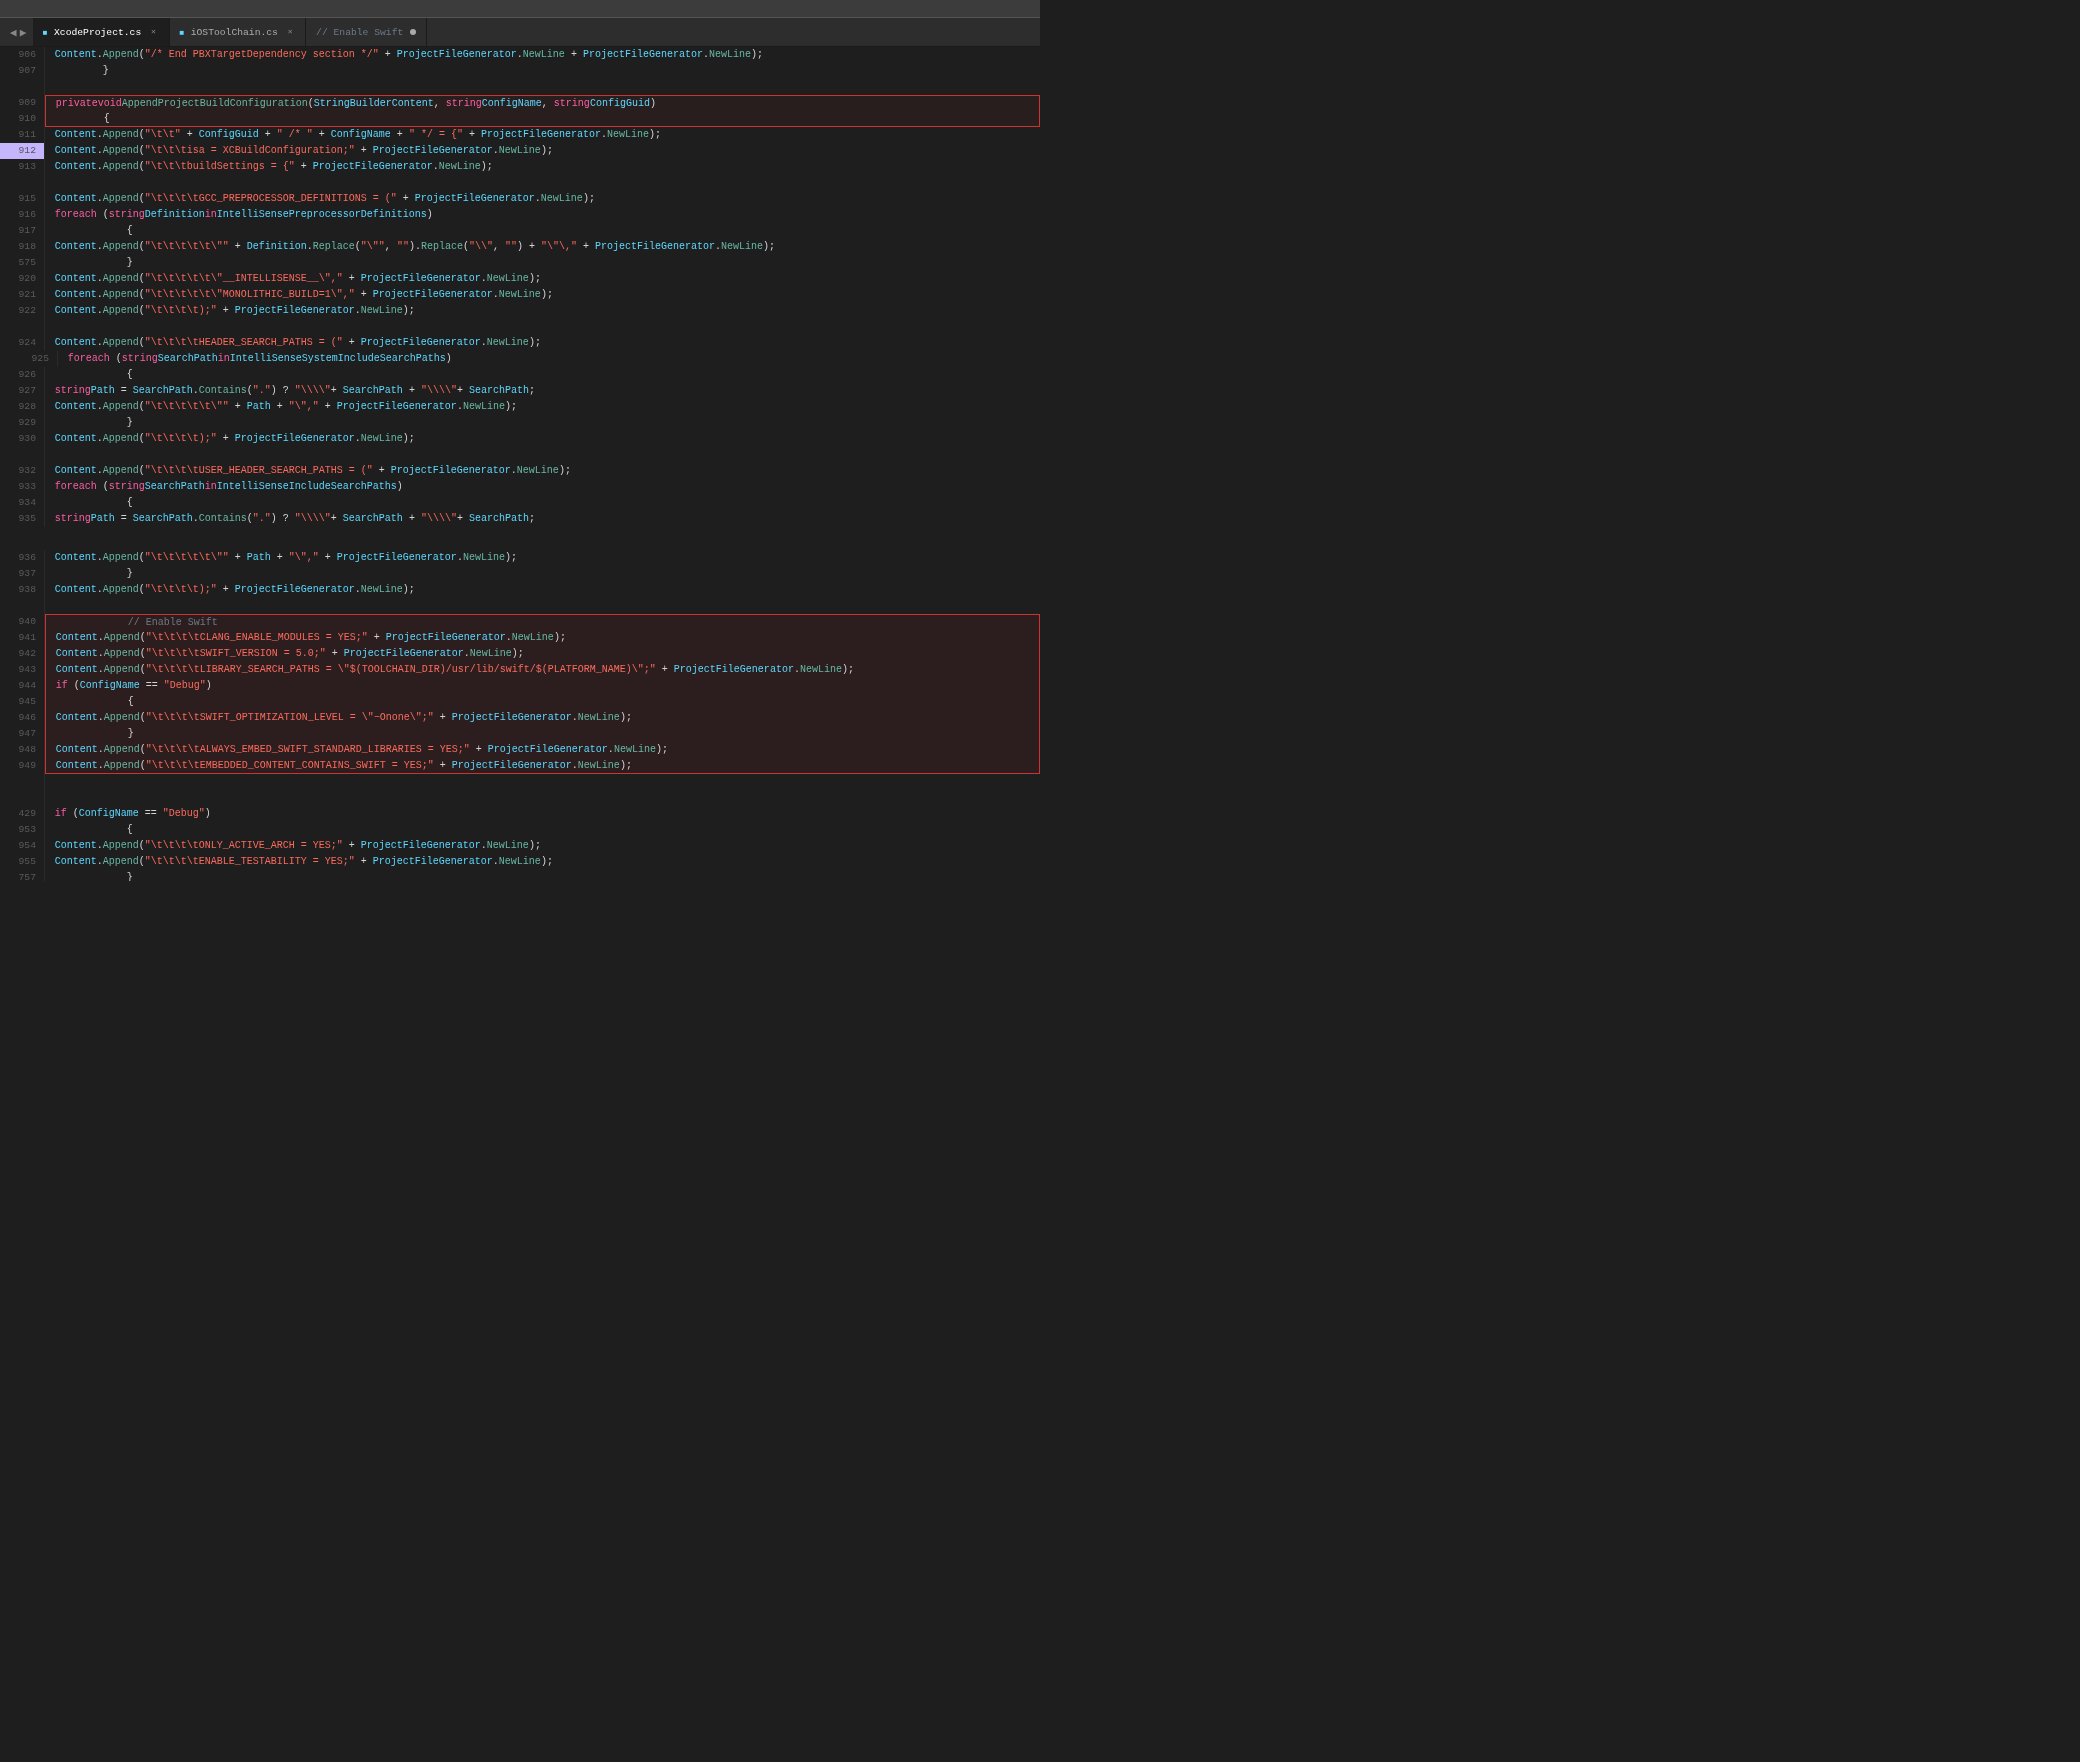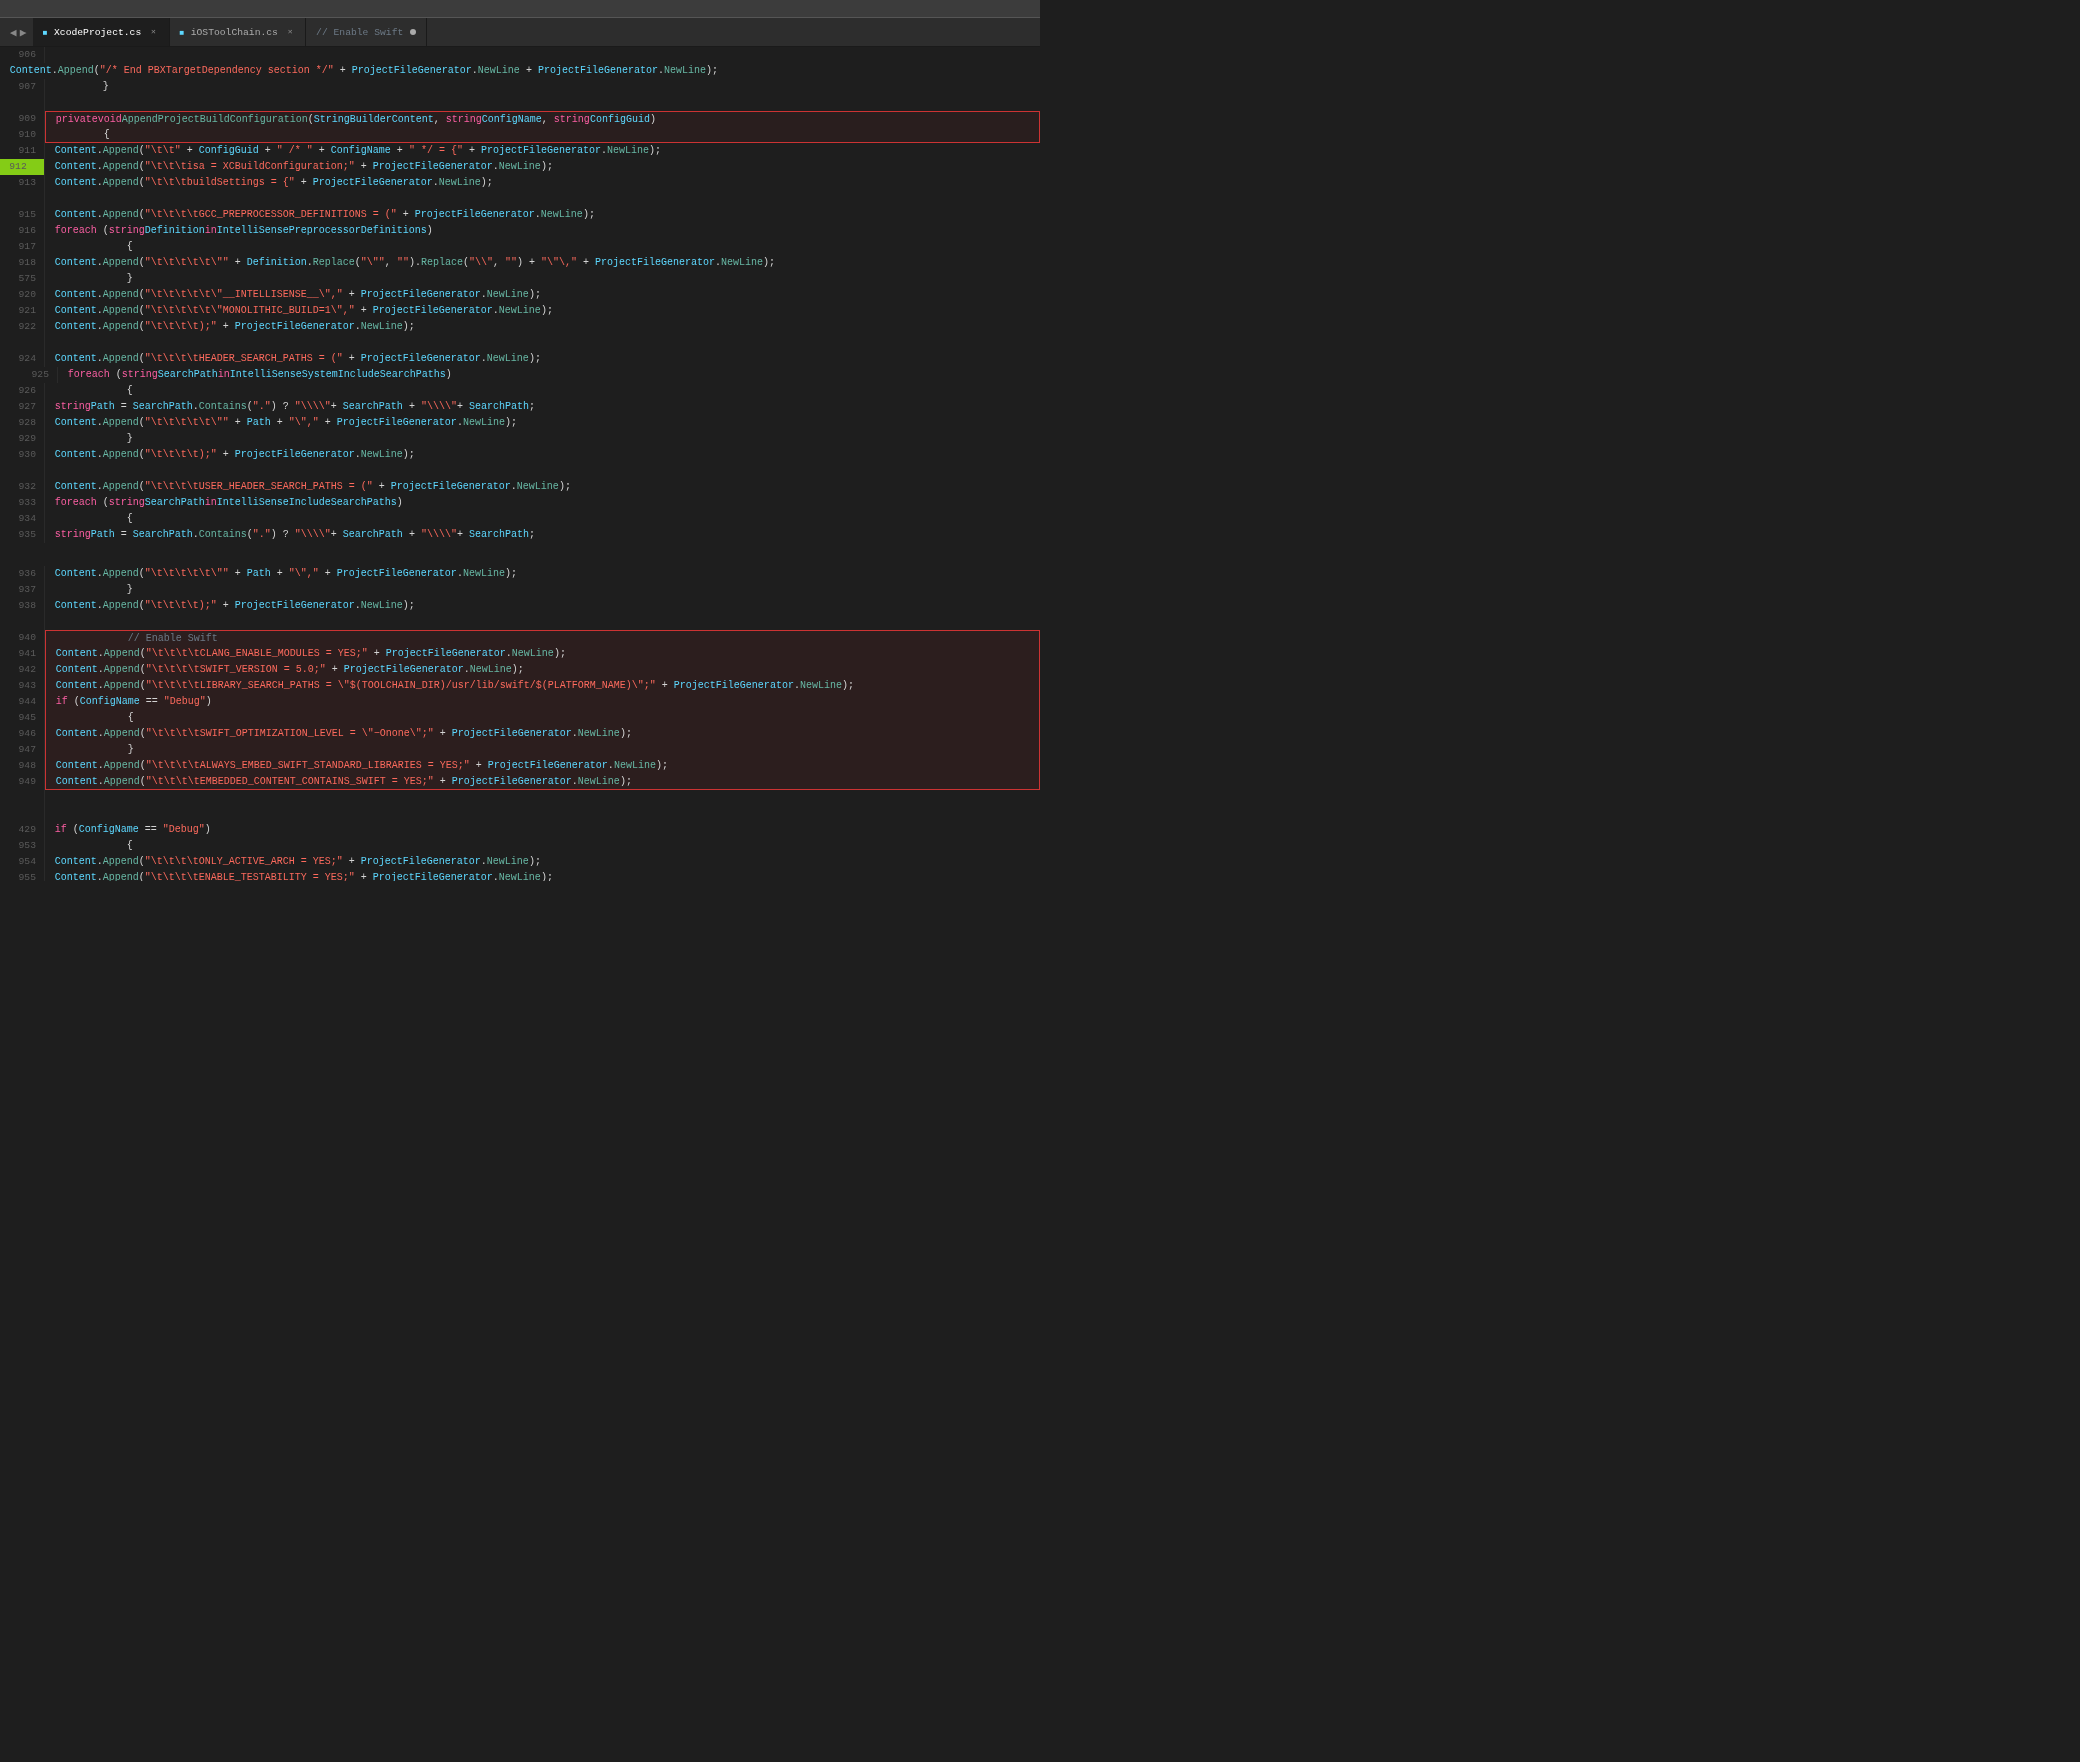--- a/index.html
+++ b/index.html
@@ -117,21 +117,21 @@
     </div>
     <div class="tab">
       <span style="color:#6c7986;">// Enable Swift</span>
       <span class="tab-dot unsaved"></span>
     </div>
   </div>
 
   <div class="code-wrapper">
     <div style="display:flex; flex-direction:column; flex:1; overflow:auto; background:#1e1e1e;">
       <div id="code-lines" style="display:flex; flex-direction:column; min-width: max-content;">
-      <div style="display: flex; align-items: flex-start; min-height: 16px; flex-direction: column;">
+      <div style="display: flex; align-items: center; min-height: 16px;">
             <div style="min-width: 45px; width: 45px; color: rgb(90, 90, 90); font-size: 9.7px; text-align: right; padding-right: 8px; line-height: 16px; height: 16px; user-select: none; flex-shrink: 0; background: rgb(30, 30, 30); border-right: 0.8px solid rgb(42, 42, 42);">906</div>
             <div style="flex: 1 1 0%; padding-left: 9.7px; line-height: 16px; height: 16px; font-family: Menlo, Monaco, &quot;Courier New&quot;, monospace; font-size: 10px; white-space: pre; background: transparent; display: flex; align-items: center;">            <span style="color:#5dd8ff">Content</span>.<span style="color:#67b7a4">Append</span>(<span style="color:#fc6a5d">"/* End PBXTargetDependency section */"</span> + <span style="color:#5dd8ff">ProjectFileGenerator</span>.<span style="color:#67b7a4">NewLine</span> + <span style="color:#5dd8ff">ProjectFileGenerator</span>.<span style="color:#67b7a4">NewLine</span>);</div>
           </div>
           <div style="display: flex; align-items: stretch; min-height: 16px;">
             <div style="min-width: 45px; width: 45px; color: rgb(90, 90, 90); font-size: 9.7px; text-align: right; padding-right: 8px; line-height: 16px; height: 16px; user-select: none; flex-shrink: 0; background: rgb(30, 30, 30); border-right: 0.8px solid rgb(42, 42, 42);">907</div>
             <div style="flex: 1 1 0%; padding-left: 9.7px; line-height: 16px; height: 16px; font-family: Menlo, Monaco, &quot;Courier New&quot;, monospace; font-size: 10px; white-space: pre; background: transparent; display: flex; align-items: center;">        }</div>
           </div>
           <div style="display: flex; align-items: stretch; min-height: 16px;">
             <div style="min-width: 45px; width: 45px; color: rgb(90, 90, 90); font-size: 9.7px; text-align: right; padding-right: 8px; line-height: 16px; height: 16px; user-select: none; flex-shrink: 0; background: rgb(30, 30, 30); border-right: 0.8px solid rgb(42, 42, 42);"></div>
             <div style="flex: 1 1 0%; padding-left: 9.7px; line-height: 16px; height: 16px; font-family: Menlo, Monaco, &quot;Courier New&quot;, monospace; font-size: 10px; white-space: pre; background: transparent; display: flex; align-items: center;"></div>
@@ -142,21 +142,21 @@
           </div>
           <div style="display: flex; align-items: stretch; min-height: 16px;">
             <div style="min-width: 45px; width: 45px; color: rgb(90, 90, 90); font-size: 9.7px; text-align: right; padding-right: 8px; line-height: 16px; height: 16px; user-select: none; flex-shrink: 0; background: rgb(30, 30, 30); border-right: 0.8px solid rgb(42, 42, 42);">910</div>
             <div style="flex: 1 1 0%; padding-left: 9.7px; line-height: 16px; height: 16px; font-family: Menlo, Monaco, &quot;Courier New&quot;, monospace; font-size: 10px; white-space: pre; background: rgba(180, 40, 40, 0.08); display: flex; align-items: center; border-bottom: 1.6px solid rgb(204, 51, 51); border-left: 1.6px solid rgb(204, 51, 51); border-right: 1.6px solid rgb(204, 51, 51);">        {</div>
           </div>
           <div style="display: flex; align-items: stretch; min-height: 16px;">
             <div style="min-width: 45px; width: 45px; color: rgb(90, 90, 90); font-size: 9.7px; text-align: right; padding-right: 8px; line-height: 16px; height: 16px; user-select: none; flex-shrink: 0; background: rgb(30, 30, 30); border-right: 0.8px solid rgb(42, 42, 42);">911</div>
             <div style="flex: 1 1 0%; padding-left: 9.7px; line-height: 16px; height: 16px; font-family: Menlo, Monaco, &quot;Courier New&quot;, monospace; font-size: 10px; white-space: pre; background: transparent; display: flex; align-items: center;">            <span style="color:#5dd8ff">Content</span>.<span style="color:#67b7a4">Append</span>(<span style="color:#fc6a5d">"\t\t"</span> + <span style="color:#5dd8ff">ConfigGuid</span> + <span style="color:#fc6a5d">" /* "</span> + <span style="color:#5dd8ff">ConfigName</span> + <span style="color:#fc6a5d">" */ = {"</span> + <span style="color:#5dd8ff">ProjectFileGenerator</span>.<span style="color:#67b7a4">NewLine</span>);</div>
           </div>
           <div style="display: flex; align-items: stretch; min-height: 16px;">
-            <div style="min-width: 45px; width: 45px; color: rgb(90, 90, 90); font-size: 9.7px; text-align: center; padding-right: 8px; line-height: 16px; height: 16px; user-select: none; flex-shrink: 0; background: #84cc16; border-right: 0.8px solid rgb(42, 42, 42);">912</div>
+            <div style="min-width: 45px; width: 45px; color: rgb(90, 90, 90); font-size: 9.7px; text-align: right; padding-right: 8px; line-height: 16px; height: 16px; user-select: none; flex-shrink: 0; background: #c4b5fd; border-right: 0.8px solid rgb(42, 42, 42);">912</div>
             <div style="flex: 1 1 0%; padding-left: 9.7px; line-height: 16px; height: 16px; font-family: Menlo, Monaco, &quot;Courier New&quot;, monospace; font-size: 10px; white-space: pre; background: transparent; display: flex; align-items: center;">            <span style="color:#5dd8ff">Content</span>.<span style="color:#67b7a4">Append</span>(<span style="color:#fc6a5d">"\t\t\tisa = XCBuildConfiguration;"</span> + <span style="color:#5dd8ff">ProjectFileGenerator</span>.<span style="color:#67b7a4">NewLine</span>);</div>
           </div>
           <div style="display: flex; align-items: stretch; min-height: 16px;">
             <div style="min-width: 45px; width: 45px; color: rgb(90, 90, 90); font-size: 9.7px; text-align: right; padding-right: 8px; line-height: 16px; height: 16px; user-select: none; flex-shrink: 0; background: rgb(30, 30, 30); border-right: 0.8px solid rgb(42, 42, 42);">913</div>
             <div style="flex: 1 1 0%; padding-left: 9.7px; line-height: 16px; height: 16px; font-family: Menlo, Monaco, &quot;Courier New&quot;, monospace; font-size: 10px; white-space: pre; background: transparent; display: flex; align-items: center;">            <span style="color:#5dd8ff">Content</span>.<span style="color:#67b7a4">Append</span>(<span style="color:#fc6a5d">"\t\t\tbuildSettings = {"</span> + <span style="color:#5dd8ff">ProjectFileGenerator</span>.<span style="color:#67b7a4">NewLine</span>);</div>
           </div>
           <div style="display: flex; align-items: stretch; min-height: 16px;">
             <div style="min-width: 45px; width: 45px; color: rgb(90, 90, 90); font-size: 9.7px; text-align: right; padding-right: 8px; line-height: 16px; height: 16px; user-select: none; flex-shrink: 0; background: rgb(30, 30, 30); border-right: 0.8px solid rgb(42, 42, 42);"></div>
             <div style="flex: 1 1 0%; padding-left: 9.7px; line-height: 16px; height: 16px; font-family: Menlo, Monaco, &quot;Courier New&quot;, monospace; font-size: 10px; white-space: pre; background: transparent; display: flex; align-items: center;"></div>
           </div>

